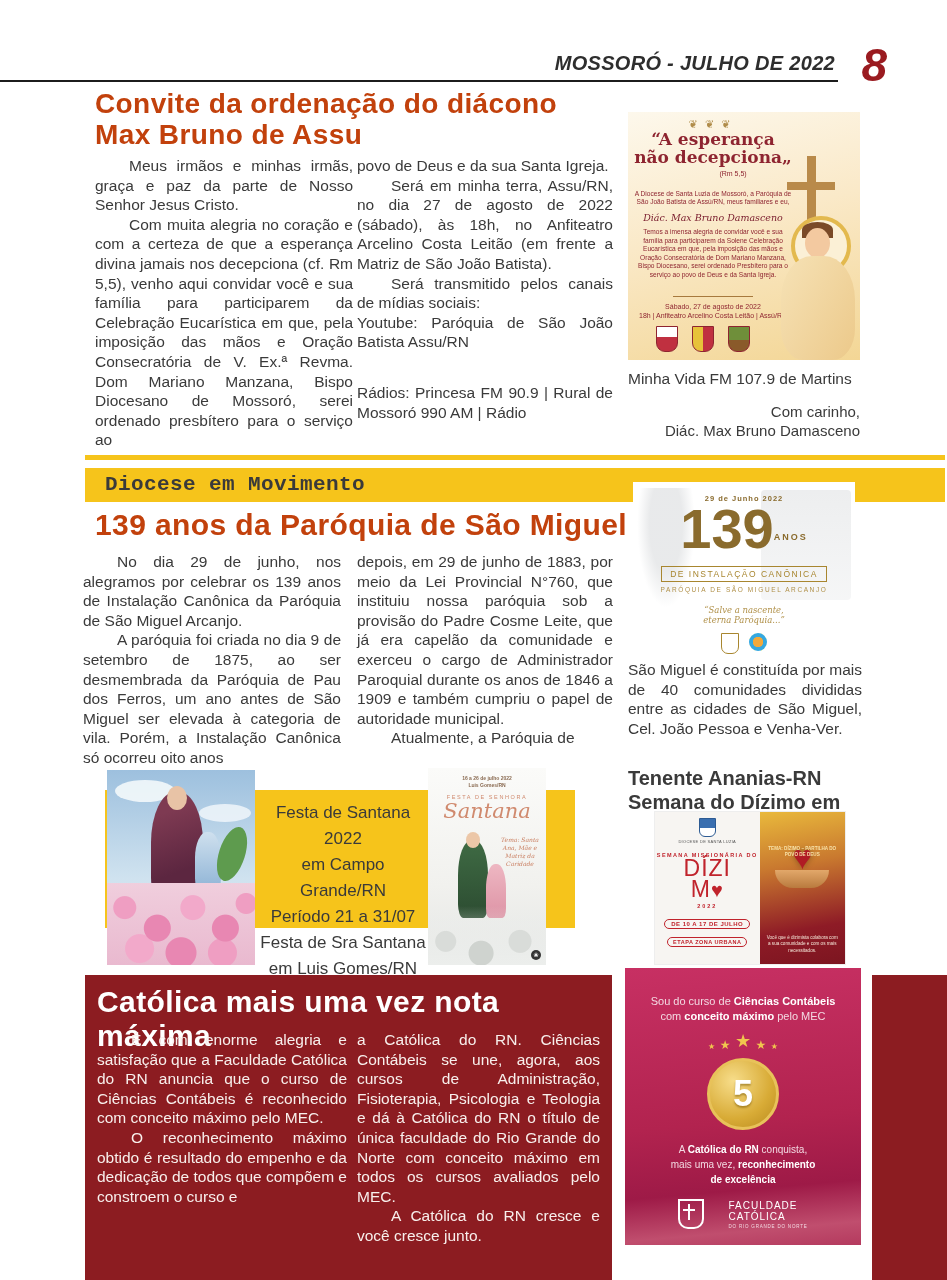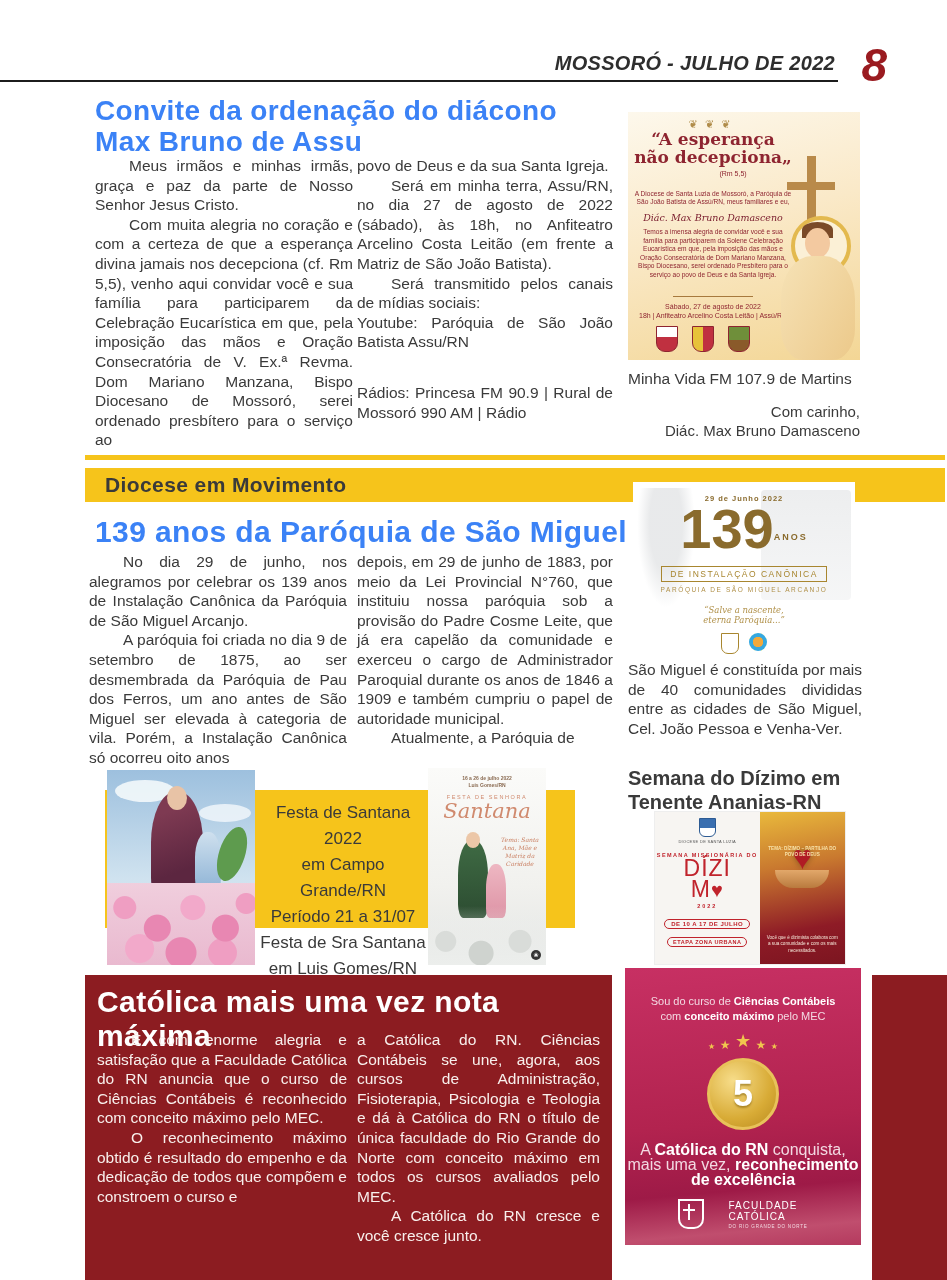--- a/index.html
+++ b/index.html
@@ -5,21 +5,21 @@
   html,body{margin:0;padding:0;background:#ffffff;}
   #page{position:relative;width:947px;height:1280px;background:#ffffff;overflow:hidden;
         font-family:"Liberation Sans",sans-serif;}
   
   .edition{position:absolute;top:52px;right:112px;font-style:italic;font-weight:bold;
            font-size:20px;color:#2e2e2e;letter-spacing:.3px;}
   .pagenum{position:absolute;top:38px;right:60px;font-style:italic;font-weight:bold;
            font-size:46px;color:#9a1b20;}
   .headrule{position:absolute;top:80px;left:0;width:838px;height:2px;background:#1c1c1c;}
   
-  .h1{position:absolute;font-weight:bold;color:#3b82f6;letter-spacing:.4px;margin-top:7px;}
+  .h1{position:absolute;font-weight:bold;color:#c2410c;letter-spacing:.4px;}
   .bodycol{position:absolute;}
   .bodycol p{margin:0;text-align:justify;font-size:15.5px;line-height:19.6px;color:#3a3a3a;}
   .bodycol p.ind{text-indent:34px;}
   .bodycol p.gap{margin-top:31px;}
   .light p{color:#f8efec;}
   
   .poster1{position:absolute;left:628px;top:112px;width:232px;height:248px;
            background:linear-gradient(165deg,#fdf8ec 0%,#fae9c8 45%,#f3d695 100%);
            overflow:hidden;}
   .p1-ornament{position:absolute;top:6px;left:0;width:165px;text-align:center;
@@ -53,21 +53,21 @@
   .j-hair{position:absolute;left:39px;top:66px;width:31px;height:16px;border-radius:50% 50% 0 0;
           background:#7a4a28;}
   .j-robe{position:absolute;left:18px;top:100px;width:74px;height:104px;
           border-radius:42% 42% 30% 30%;background:linear-gradient(120deg,#f6e2b6,#ecc98a);}
   
   .radio-caption{position:absolute;left:628px;top:370px;width:232px;font-size:15.5px;color:#3a3a3a;}
   .signature{position:absolute;left:628px;top:402px;width:232px;text-align:right;
              font-size:15px;line-height:19px;color:#3a3a3a;}
   
   .thin-yellow{position:absolute;left:85px;top:455px;width:860px;height:5px;background:#f6c41b;}
-  .banner{position:absolute;left:85px;top:468px;width:860px;height:34px;background:#f6c41b;}
+  .banner{position:absolute;left:85px;top:468px;width:860px;height:34px;background:#f6c41b;font-family:Liberation Mono, monospace;}
   .banner span{position:absolute;left:20px;top:5px;font-size:21px;font-weight:bold;color:#3a3a3a;letter-spacing:.4px;}
   
   .poster139{position:absolute;left:633px;top:482px;width:222px;height:172px;background:#ffffff;
              overflow:hidden;text-align:center;}
   .p139-bg-church{position:absolute;right:4px;top:8px;width:90px;height:110px;opacity:.18;
         background:linear-gradient(#9aa0a6,#c9cdd1);border-radius:4px;}
   .p139-bg-angel{position:absolute;left:4px;top:6px;width:58px;height:120px;opacity:.2;
         background:radial-gradient(ellipse at 50% 30%,#8f959b 0 40%,transparent 70%);}
   .p139-date{position:relative;margin-top:12px;font-size:7.5px;font-weight:bold;color:#8a6b2d;letter-spacing:1px;}
   .p139-num{position:relative;font-size:56px;line-height:52px;font-weight:bold;color:#8a6b2d;}
@@ -164,21 +164,21 @@
       background:linear-gradient(175deg,#c73063 0%,#b2234f 55%,#9e1a47 78%,#c04e6e 92%,#b43a5e 100%);
       text-align:center;color:#fff;}
   .ad-l1{margin-top:26px;font-size:11px;line-height:15px;color:#f3d9e2;}
   .ad-l1 b{color:#ffffff;}
   .ad-stars{margin-top:10px;color:#f0c64e;line-height:14px;}
   .ad-stars .s1{font-size:8px;} .ad-stars .s2{font-size:12px;} .ad-stars .s3{font-size:18px;vertical-align:2px;}
   .ad-circle{margin:4px auto 0;width:66px;height:66px;border-radius:50%;
              background:radial-gradient(circle at 35% 30%,#f7dd8a,#d8ab36 60%,#b98a1e);
              border:3px solid #e8c25a;display:flex;align-items:center;justify-content:center;}
   .ad-circle span{font-size:36px;font-weight:bold;color:#ffffff;text-shadow:0 2px 2px rgba(120,85,0,.5);}
-  .ad-l3{margin-top:12px;font-size:16px;line-height:15px;color:#f3d9e2;}
+  .ad-l3{margin-top:12px;font-size:10px;line-height:15px;color:#f3d9e2;}
   .ad-l3 b{color:#ffffff;}
   .ad-logo{margin-top:12px;display:flex;align-items:center;justify-content:center;gap:24px;}
   .ad-shield{width:22px;height:26px;border:2px solid #ffffff;border-radius:0 0 10px 10px;position:relative;}
   .ad-shield:before{content:"";position:absolute;left:8px;top:3px;width:2px;height:16px;background:#fff;}
   .ad-shield:after{content:"";position:absolute;left:3px;top:8px;width:12px;height:2px;background:#fff;}
   .ad-logotext{text-align:left;color:#ffffff;}
   .ad-logotext .t1{font-size:10px;letter-spacing:1px;line-height:11px;}
   .ad-logotext .t2{font-size:4.5px;letter-spacing:.8px;color:#f3d9e2;margin-top:2px;}
 </style>
 </head>
@@ -242,21 +242,21 @@
     <div>Com carinho,</div>
     <div>Diác. Max Bruno Damasceno</div>
   </div>
 
   <div class="thin-yellow"></div>
   <div class="banner">
     <span>Diocese em Movimento</span>
   </div>
 
   <div class="h1" style="left:95px;top:508px;font-size:30px;">139 anos da Paróquia de São Miguel</div>
-  <div class="bodycol" style="left:89px;top:552px;width:258px;">
+  <div class="bodycol" style="left:83px;top:552px;width:258px;">
     <p class="ind">No dia 29 de junho, nos alegramos por celebrar os 139 anos de Instalação Canônica da Paróquia de São Miguel Arcanjo.</p>
     <p class="ind">A paróquia foi criada no dia 9 de setembro de 1875, ao ser desmembrada da Paróquia de Pau dos Ferros, um ano antes de São Miguel ser elevada à categoria de vila. Porém, a Instalação Canônica só ocorreu oito anos</p>
   </div>
   <div class="bodycol" style="left:357px;top:552px;width:256px;">
     <p>depois, em 29 de junho de 1883, por meio da Lei Provincial N°760, que instituiu nossa paróquia sob a provisão do Padre Cosme Leite, que já era capelão da comunidade e exerceu o cargo de Administrador Paroquial durante os anos de 1846 a 1909 e também cumpriu o papel de autoridade municipal.</p>
     <p class="ind">Atualmente, a Paróquia de</p>
   </div>
 
   <div class="poster139">
     <div class="p139-bg-angel"></div>
@@ -273,22 +273,22 @@
       <div class="p139-logo1"></div>
       <div class="p139-logo2"></div>
     </div>
   </div>
 
   <div class="note-sm">
     <p>São Miguel é constituída por mais de 40 comunidades divididas entre as cidades de São Miguel, Cel. João Pessoa e Venha-Ver.</p>
   </div>
 
   <div class="dizimo-h">
+    <div>Tenente Ananias-RN</div>
     <div>Semana do Dízimo em</div>
-    <div>Tenente Ananias-RN</div>
   </div>
 
   <div class="dizimo-poster">
     <div class="dz-left">
       <div class="dz-crest"></div>
       <div class="dz-org">DIOCESE DE SANTA LUZIA</div>
       <div class="dz-arc">SEMANA MISSIONÁRIA DO</div>
       <div class="dz-title">
         <div>DÍZI</div>
         <div><span>M</span><span class="heart">♥</span></div>

